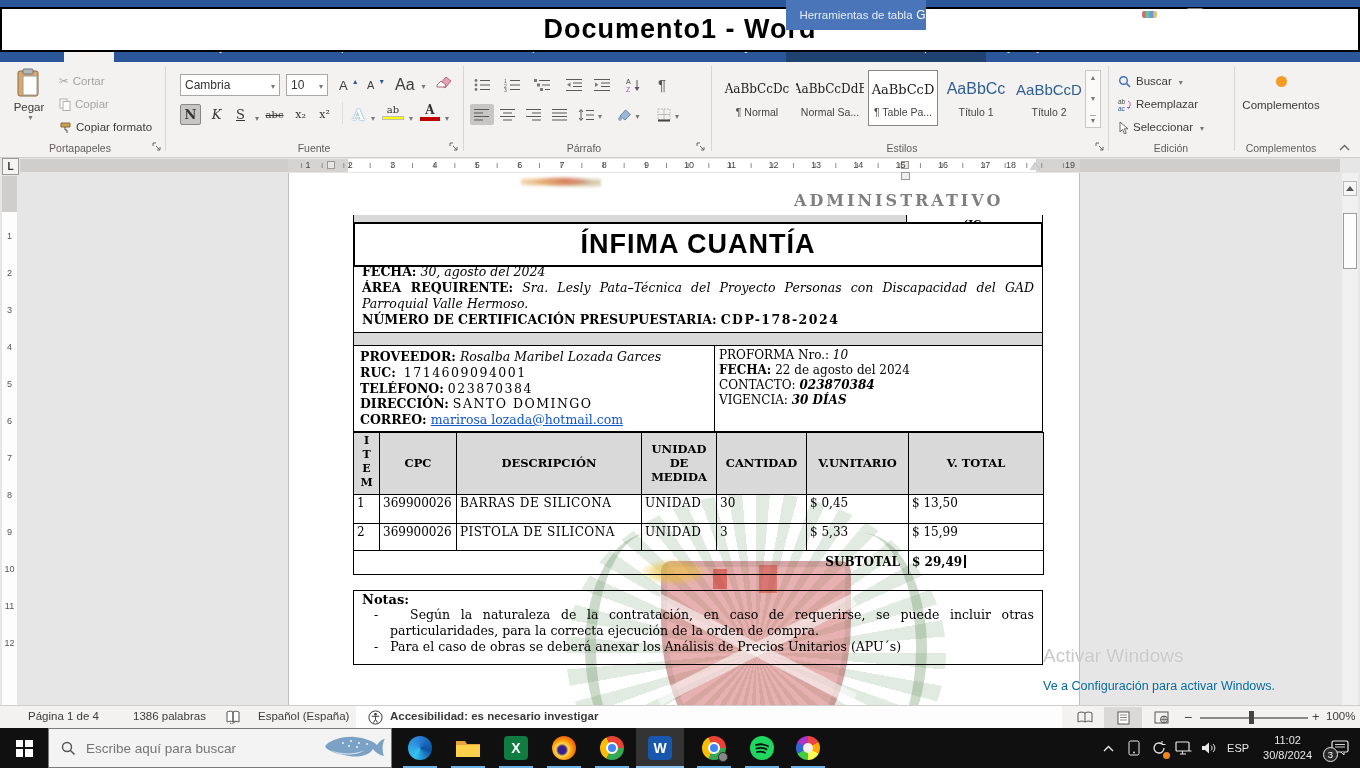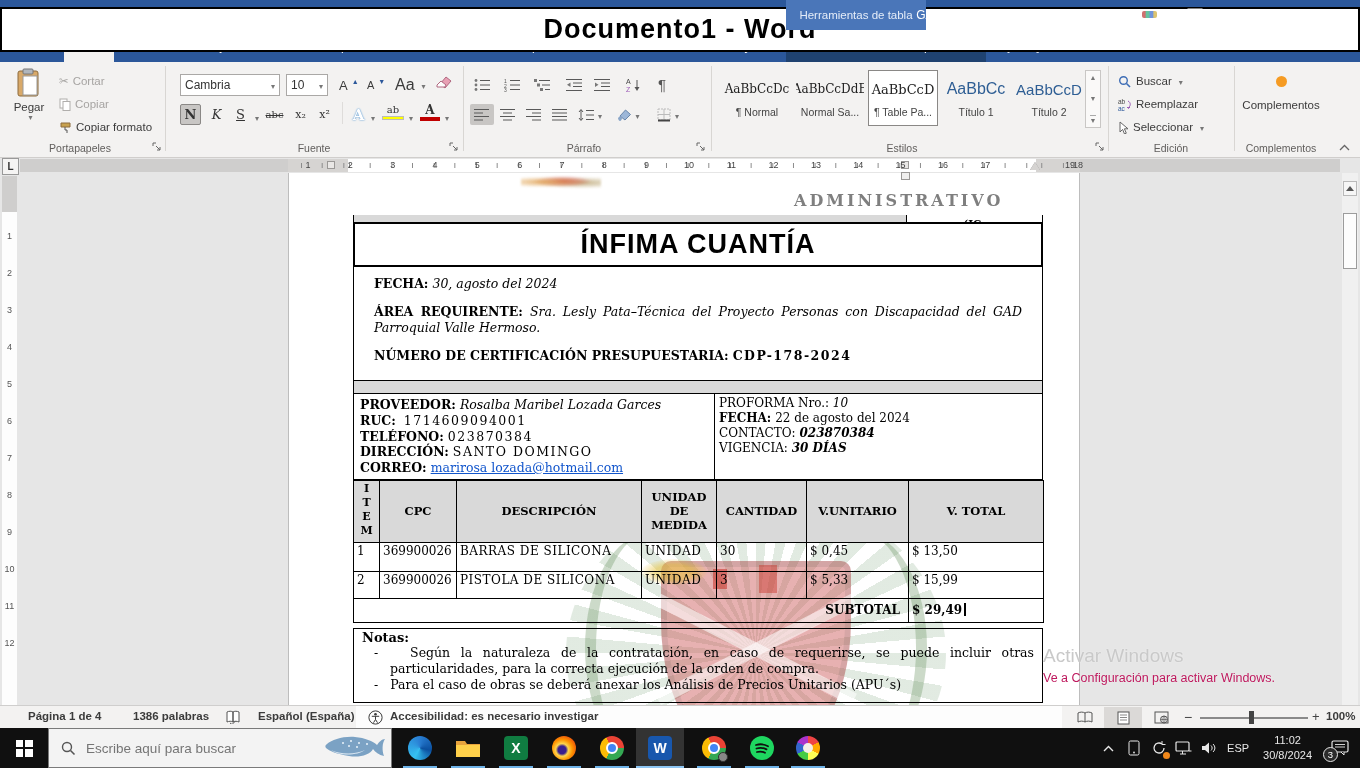--- a/index.html
+++ b/index.html
@@ -74,41 +74,41 @@
                   radial-gradient(ellipse at 52% 45%, rgba(198,48,40,.95), transparent 50%),
                   radial-gradient(ellipse at 76% 55%, rgba(160,130,60,.7), transparent 55%); }
   .admin-label { position:absolute; left:505px; top:18px; font-size:16px; font-weight:bold; letter-spacing:3px; color:#7f7f7f; }
   .doc-col { position:absolute; left:64px; top:42px; width:690px; z-index:4; }
   .t-title { border:2px solid #000; height:45px; display:flex; align-items:center; justify-content:center;
       font-size:27px; font-weight:bold; letter-spacing:1px; color:#000; background:#fff; }
   .t-order { display:flex; border:1px solid #000; border-top:none; height:46px; font-family:"DejaVu Serif",serif; }
   .t-order-left { width:553px; background:#d9d9d9; border-right:1px solid #000; display:flex; flex-direction:column; align-items:center; justify-content:center; font-weight:bold; font-size:12.5px; }
   .t-order-right { flex:1; display:flex; flex-direction:column; align-items:center; justify-content:center; font-weight:bold; font-size:10.5px; line-height:1.25; }
   .t-details { border:1px solid #000; border-top:none; padding:3px 8px 4px 8px; font-size:12.5px; line-height:1.28; }
-  .t-details p { margin:12px; }
+  .t-details p { margin:0; }
   .just { text-align:justify; }
   .it { font-style:italic; }
   .bd { font-weight:bold; }
   .sp1 { letter-spacing:1.5px; }
   .t-spacer { border:1px solid #000; border-top:none; height:13px; background:#d9d9d9; }
   .t-supplier { display:flex; border:1px solid #000; border-top:none; min-height:81px; font-size:12.5px; }
   .sup-left { width:361px; border-right:1px solid #000; padding:3px 6px; }
   .sup-left div, .sup-right div { line-height:1.26; }
   .sup-right { flex:1; padding:2px 4px; font-size:12px; }
   .email { color:#1155cc; text-decoration:underline; }
   table.items { border-collapse:collapse; table-layout:fixed; width:690px; background:transparent; }
   table.items th, table.items td { border:1px solid #000; font-family:"DejaVu Serif",serif; overflow:hidden; }
   table.items th { background:#d9d9d9; font-size:11.5px; font-weight:bold; text-align:center; height:58px; padding:1px; }
   table.items td { font-size:12px; padding:1px 3px; vertical-align:top; }
   .row1 td { height:29px; } .row2 td { height:27px; }
   .vert { writing-mode:vertical-lr; text-orientation:upright; letter-spacing:1px; margin:0 auto; font-size:11px; line-height:1;}
   .sub-label { border-right:none !important; text-align:right; font-weight:bold; font-size:12.5px; padding-right:8px !important; height:24px; vertical-align:middle !important; }
   .sub-val { font-weight:bold; font-size:13px; vertical-align:middle !important; }
   .cursor { display:inline-block; width:1.5px; height:13px; background:#000; vertical-align:-2px; margin-left:2px; }
-  .t-notes { border:1.5px solid #000; margin-top:5px; padding:1px 8px 8px 8px; font-size:12.5px; }
+  .t-notes { border:1.5px solid #000; margin-top:15px; padding:1px 8px 8px 8px; font-size:12.5px; }
   .t-notes .nt { font-weight:bold; font-size:13px; }
   .nitem { padding-left:28px; text-indent:-16px; line-height:1.3; }
   .nitem::before { content:"-   "; white-space:pre; }
 
   
   .wm { position:absolute; z-index:3; pointer-events:none; }
   .wm-sun { left:277px; top:320px; width:380px; height:320px; border-radius:50%; opacity:.5;
       background:repeating-conic-gradient(rgba(190,210,190,.9) 0 5deg, rgba(255,255,255,.95) 5deg 10deg); }
   .wm-shield { left:372px; top:388px; width:190px; height:210px; opacity:.42;
       background:linear-gradient(180deg,#c84848 0 70%, #a83838 100%); border:6px solid rgba(150,40,40,.8);
@@ -124,25 +124,25 @@
 
   
   .vscroll { position:absolute; right:2px; top:173px; width:16px; height:532px; background:#f0f0f0; z-index:22; }
   .vs-up { position:absolute; top:8px; left:1px; width:14px; height:15px; background:#f6f6f6; border:1px solid #b9b9b9; display:flex; align-items:center; justify-content:center; }
   .vs-up::after { content:""; width:0; height:0; border-left:4px solid transparent; border-right:4px solid transparent; border-bottom:5px solid #555; }
   .vs-thumb { position:absolute; top:40px; left:1px; width:14px; height:56px; background:#fdfdfd; border:1px solid #9c9c9c; }
 
   
   .activation { position:absolute; left:1043px; top:645px; z-index:15; color:#c9c9c9; text-shadow:0 0 2px rgba(255,255,255,.6); }
   .act1 { font-size:19px; }
-  .act2 { font-size:12.5px; margin-top:4px; color:#be185d; }
+  .act2 { font-size:12.5px; margin-top:12px; color:#0369a1; }
 
   
   .statusbar { position:absolute; top:705px; left:0; width:1360px; height:23px; background:#f3f2f1; border-top:1px solid #cfcecd; z-index:30; font-size:11.5px; color:#3b3b3b; }
-  .sb-item { position:absolute; top:4px;font-weight:bold; }
+  .sb-item { position:absolute; top:4px; }
   .sb-white { position:absolute; left:356px; top:0; width:706px; height:22px; background:#fdfdfd; }
   .sb-views { position:absolute; top:1px; display:flex; }
   .sb-vbtn { width:38px; height:21px; display:flex; align-items:center; justify-content:center; }
   .sb-vbtn.on { background:#dbd9d7; }
   .zoom-track { position:absolute; left:1200px; top:11px; width:108px; height:1.5px; background:#8a8a8a; }
   .zoom-thumb { position:absolute; left:1249px; top:5px; width:5px; height:13px; background:#444; }
   .zminus { position:absolute; left:1184px; top:3px; font-size:14px; color:#444; }
   .zplus { position:absolute; left:1312px; top:3px; font-size:13px; color:#444; }
 
   
@@ -556,21 +556,21 @@
     <span class="rn" style="left: 604.31px;">8</span>
     <span class="rn" style="left: 646.64px;">9</span>
     <span class="rn" style="left: 688.97px;">10</span>
     <span class="rn" style="left: 731.3px;">11</span>
     <span class="rn" style="left: 773.63px;">12</span>
     <span class="rn" style="left: 815.96px;">13</span>
     <span class="rn" style="left: 858.29px;">14</span>
     <span class="rn" style="left: 900.62px;">15</span>
     <span class="rn" style="left: 942.95px;">16</span>
     <span class="rn" style="left: 985.28px;">17</span>
-    <span class="rn" style="left: 1078px;">18</span>
+    <span class="rn" style="left: 1011px;">18</span>
     <span class="rn" style="left: 1069.94px;">19</span>
   </div>
 <div class="hang-box"></div>
 <div class="vruler">
   <div class="vruler-active"></div>
 <span class="vn" style="top: 55px;">1</span>
     <span class="vn" style="top: 92px;">2</span>
     <span class="vn" style="top: 129px;">3</span>
     <span class="vn" style="top: 166px;">4</span>
     <span class="vn" style="top: 203px;">5</span>

